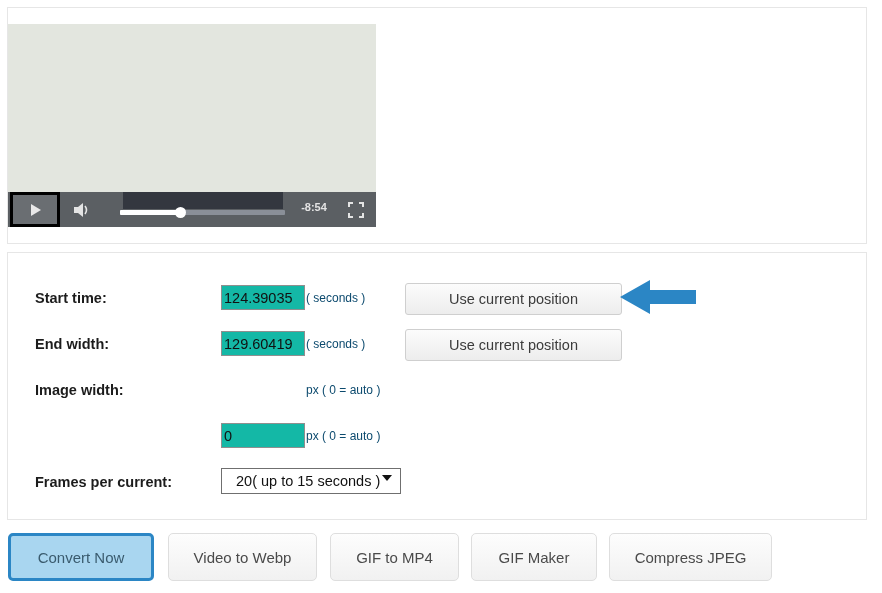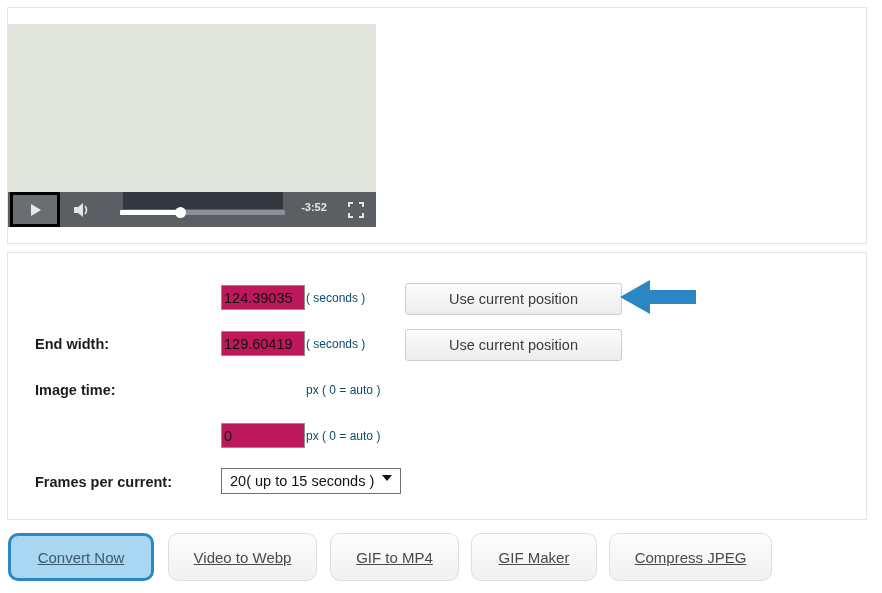--- a/index.html
+++ b/index.html
@@ -171,21 +171,21 @@
     white-space: nowrap;
   }
   .text-input {
     position: absolute;
     left: 213px;
     top: 2px;
     width: 84px;
     height: 25px;
     box-sizing: border-box;
     border: 1px solid #8f8f8f;
-    background: #be185d;
+    background: #14b8a6;
     font-family: "Liberation Sans", sans-serif;
     font-size: 14.5px;
     color: #111;
     padding: 0 2px;
     border-radius: 0;
     outline: none;
   }
   .unit-text {
     position: absolute;
     left: 298px;
@@ -215,21 +215,21 @@
     left: 213px;
     top: 1px;
     width: 180px;
     height: 26px;
     box-sizing: border-box;
     border: 1px solid #6f6f6f;
     background: #ffffff;
     font-family: "Liberation Sans", sans-serif;
     font-size: 14.5px;
     color: #111;
-    padding: 0 8px;
+    padding: 0 14px;
     border-radius: 0;
     outline: none;
     appearance: none;
     -webkit-appearance: none;
   }
   .select-wrap {
     position: absolute;
     left: 0; top: 0;
   }
   .select-caret {
@@ -258,29 +258,28 @@
     left: 8px;
     top: 533px;
     height: 52px;
     width: 870px;
   }
   .bottom-btn {
     position: absolute;
     top: 0;
     height: 48px;
     box-sizing: border-box;
-    border-radius: 10px;
+    border-radius: 5px;
     font-family: "Liberation Sans", sans-serif;
     font-size: 15px;
     color: #4a4a4a;
     background: linear-gradient(#fdfdfd, #f1f1f1);
     border: 1px solid #dedede;
     cursor: pointer;
     white-space: nowrap;
-    text-decoration: underline;
   }
   .bottom-btn.primary {
     background: #a9d6f0;
     border: 3px solid #2b86c5;
     color: #3a5b6e;
   }
 </style>
 </head>
 <body>
 
@@ -304,52 +303,53 @@
       </div>
 
       <div id="progress-wrap">
         <div id="progress-tooltip"></div>
         <div id="progress-track">
           <div id="progress-played" style="width: 61.05px;"></div>
           <div id="progress-knob" style="left: 55.05px;"></div>
         </div>
       </div>
 
-      <div id="time-remaining">-3:52</div>
+      <div id="time-remaining">-8:54</div>
 
       <div id="fullscreen-button">
         <svg width="16" height="16" viewBox="0 0 16 16">
           <path d="M1,5 L1,1 L5,1" stroke="#e4e4e4" stroke-width="2" fill="none"></path>
           <path d="M11,1 L15,1 L15,5" stroke="#e4e4e4" stroke-width="2" fill="none"></path>
           <path d="M15,11 L15,15 L11,15" stroke="#e4e4e4" stroke-width="2" fill="none"></path>
           <path d="M5,15 L1,15 L1,11" stroke="#e4e4e4" stroke-width="2" fill="none"></path>
         </svg>
       </div>
 
     </div>
   </div>
 </div>
 
 <div class="panel" id="form-panel">
 
   <div class="form-row" style="top:30px;">
+    <span class="field-label">Start time:</span>
     <input class="text-input" type="text" value="124.39035" style="">
     <span class="unit-text">( seconds )</span>
     <button class="gray-button">Use current position</button>
   </div>
 
   <div class="form-row" style="top:76px;">
     <span class="field-label">End width:</span>
     <input class="text-input" type="text" value="129.60419" style="">
     <span class="unit-text">( seconds )</span>
     <button class="gray-button">Use current position</button>
   </div>
 
   <div class="form-row" style="top:122px;">
-    <span class="field-label">Image time:</span>
+    <span class="field-label">Image width:</span>
     <span class="unit-text">px ( 0 = auto )</span>
   </div>
 
   <div class="form-row" style="top:168px;">
     <input class="text-input" type="text" value="0" style="">
     <span class="unit-text">px ( 0 = auto )</span>
   </div>
 
   <div class="form-row" style="top:214px;">
     <span class="field-label">Frames per current:</span>

